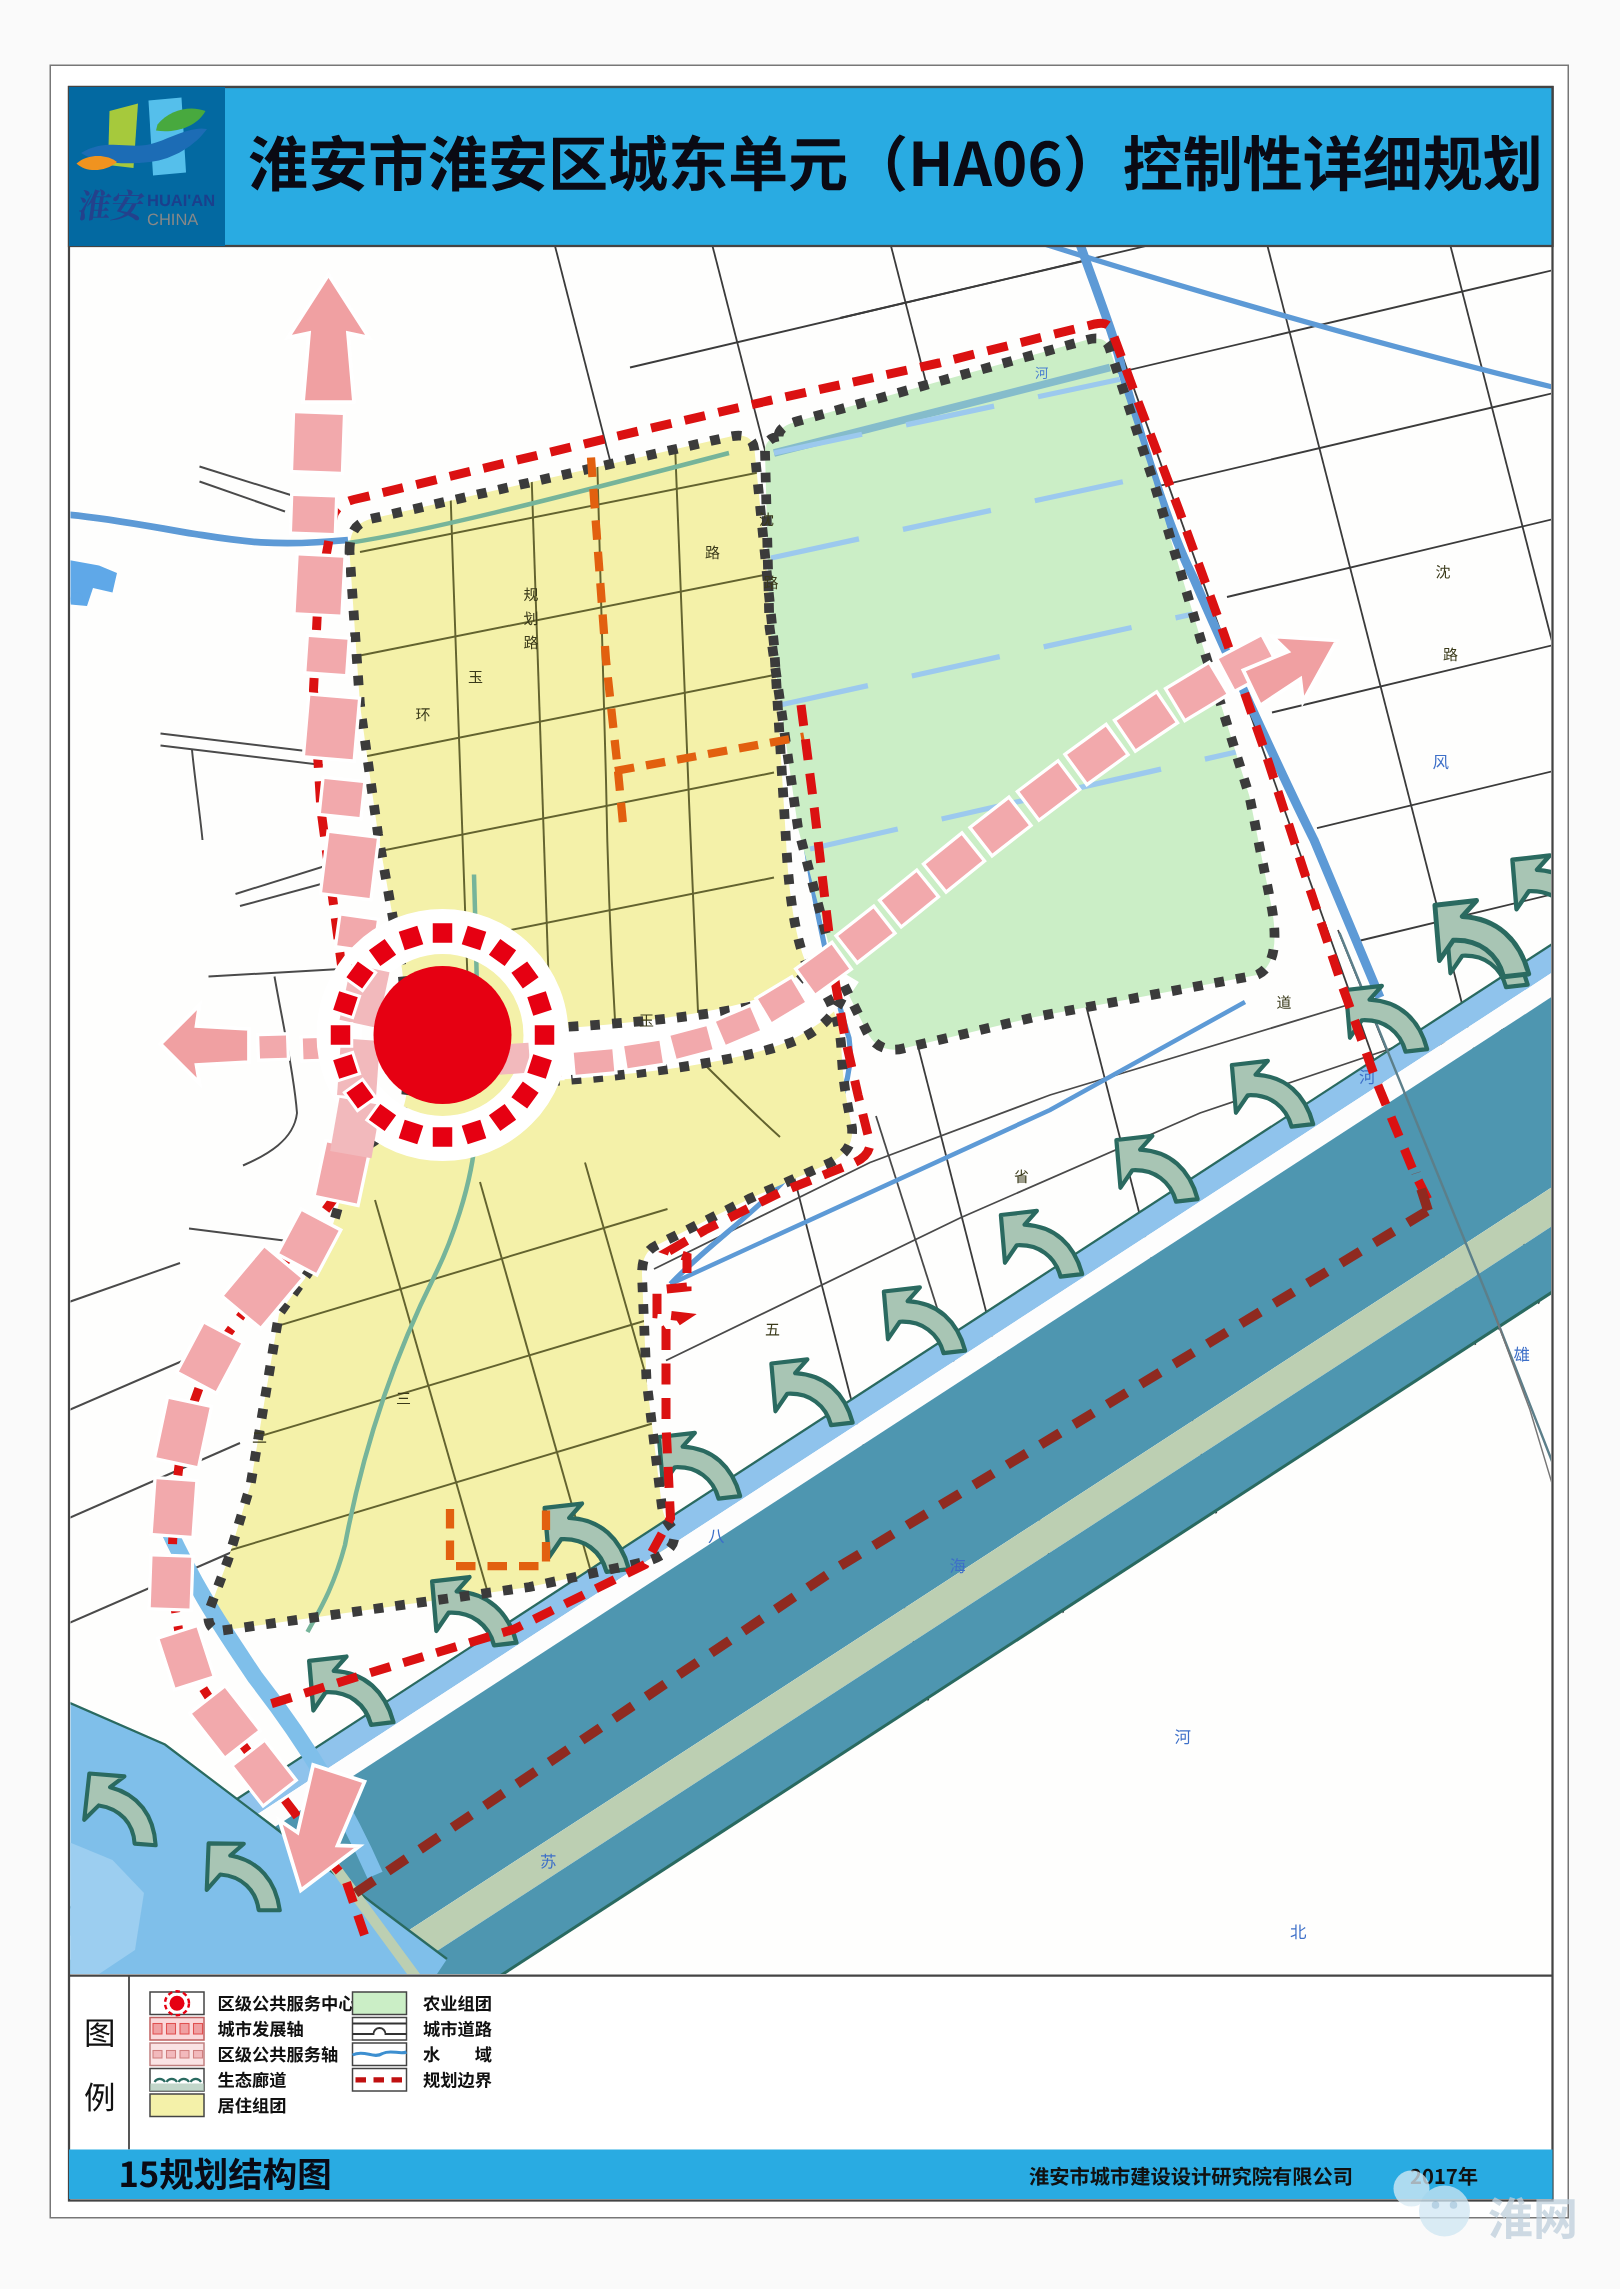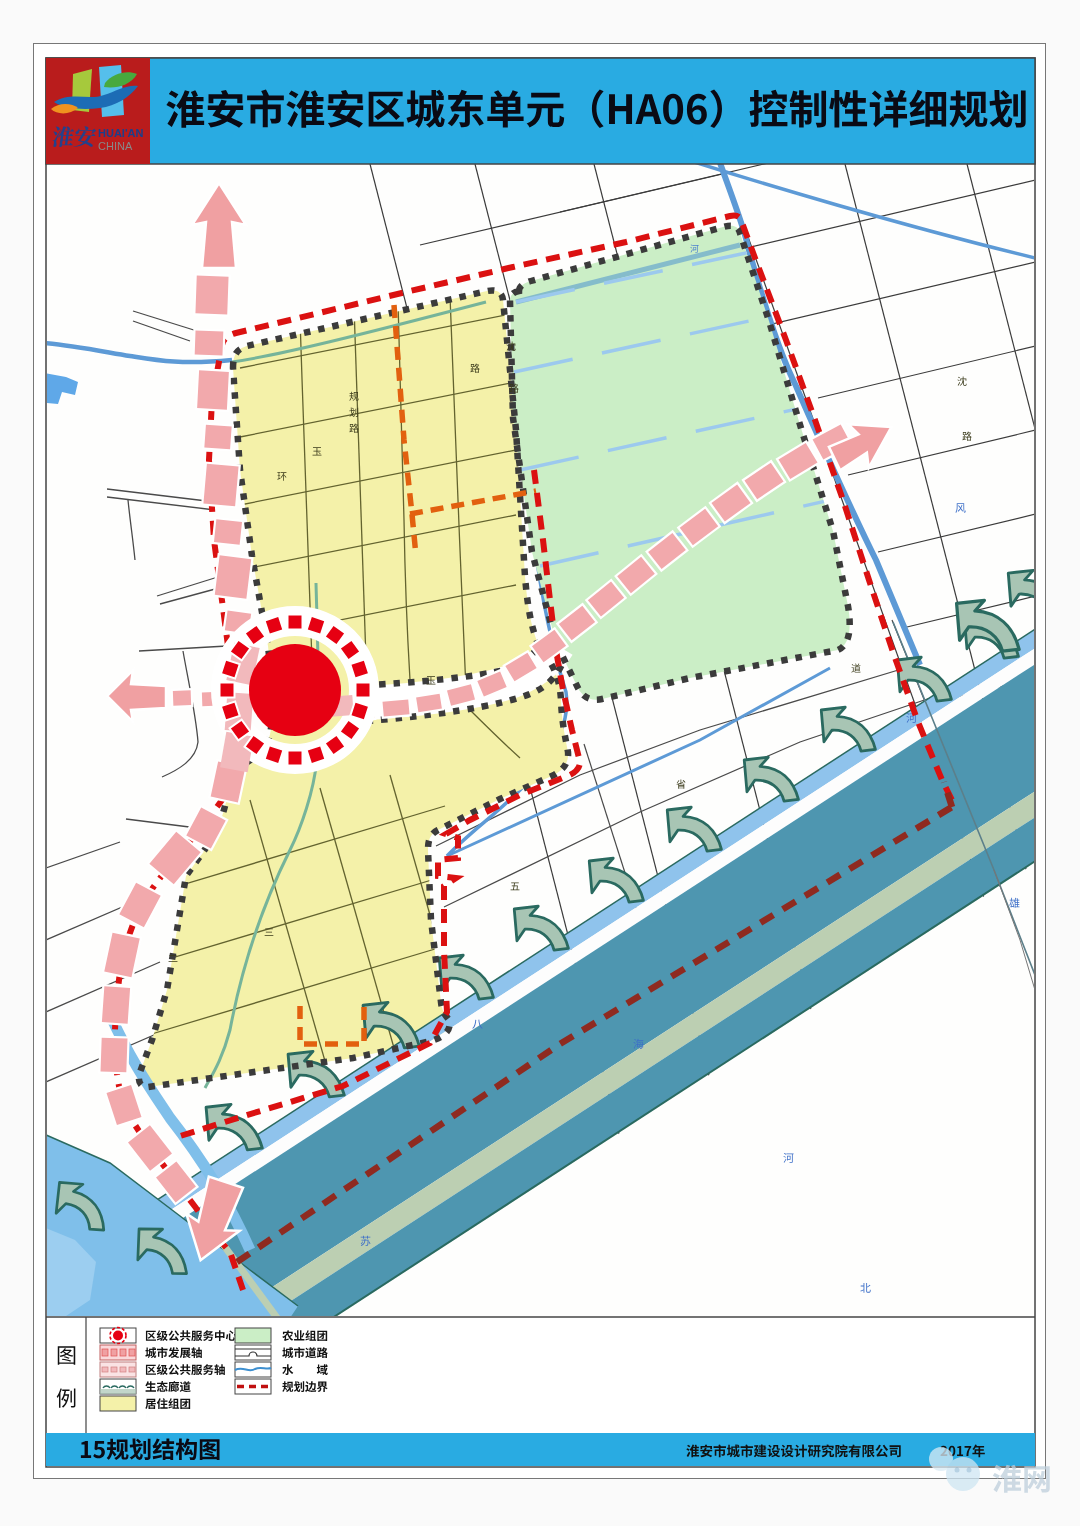--- a/index.html
+++ b/index.html
@@ -498,21 +498,21 @@
     <circle cx="963" cy="1474" r="17" fill="#CFE6F3"></circle>
     <circle cx="957" cy="1470" r="2.5" fill="#9FC3DC"></circle>
       <circle cx="969" cy="1470" r="2.5" fill="#9FC3DC"></circle>
     <g transform="translate(992.0,1490.0) scale(0.030000,-0.030000)" fill="#BECFDC">
         <path transform="translate(0,0)" d="M85 748C141 718 220 672 257 642L325 742C285 770 203 811 150 838ZM25 478C80 449 160 405 197 378L262 481C221 506 140 546 88 570ZM51 6 159 -74C213 26 268 140 314 246L220 325C167 208 100 82 51 6ZM518 372H666V282H518ZM518 478V567H666V478ZM637 801C659 763 681 714 694 676H546C566 720 585 766 602 810L487 843C438 700 356 552 271 459C296 438 340 391 359 368C373 385 387 403 401 423V-91H518V-28H969V81H782V176H933V282H782V372H933V478H782V567H953V676H746L813 705C802 744 773 801 745 844ZM518 176H666V81H518Z"></path>
         <path transform="translate(1000,0)" d="M319 341C290 252 250 174 197 115V488C237 443 279 392 319 341ZM77 794V-88H197V79C222 63 253 41 267 29C319 87 361 159 395 242C417 211 437 183 452 158L524 242C501 276 470 318 434 362C457 443 473 531 485 626L379 638C372 577 363 518 351 463C319 500 286 537 255 570L197 508V681H805V57C805 38 797 31 777 30C756 30 682 29 619 34C637 2 658 -54 664 -87C760 -88 823 -85 867 -65C910 -46 925 -12 925 55V794ZM470 499C512 453 556 400 595 346C561 238 511 148 442 84C468 70 515 36 535 20C590 78 634 152 668 238C692 200 711 164 725 133L804 209C783 254 750 308 710 363C732 443 748 531 760 625L653 636C647 578 638 523 627 470C600 504 571 536 542 565Z"></path>
       </g>
   </g>
 </svg>
 
-<div style="position:absolute;left:46px;top:58px;width:104px;height:106px;background:#b91c1c;">
+<div style="position:absolute;left:46px;top:58px;width:104px;height:106px;background:#0369a1;">
     <svg width="104" height="106" viewBox="0 0 104 106" style="position:absolute;left:0;top:0">
 <polygon points="27,16 46,11 43,54 26,52" fill="#A6C93C"></polygon>
 <polygon points="53,9 75,7 78,57 56,59" fill="#55BFEB"></polygon>
 <path d="M59,25 C67,15 81,12 91,16 C85,27 70,31 58,29 Z" fill="#48A93E"></path>
 <path d="M8,44 C26,33 42,43 58,37 C70,33 82,26 92,28 C84,39 70,48 54,50 C38,52 18,51 8,44 Z" fill="#1C6CB5"></path>
 <path d="M5,51 C13,44 26,45 32,50 C24,57 11,57 5,51 Z" fill="#F0931F"></path>
 <g transform="translate(5,87) skewX(-8)">
         <g transform="translate(0.0,0.0) scale(0.022000,-0.022000)" fill="#24418C">
           <path transform="translate(0,0)" d="M602 854 593 849C621 805 645 740 643 682C741 588 869 785 602 854ZM96 212C85 212 50 212 50 212V193C71 191 89 187 103 177C127 161 132 67 113 -38C121 -75 145 -90 168 -90C218 -90 250 -56 252 -6C255 83 214 118 213 173C212 199 220 237 230 273C244 331 324 580 369 716L353 720C150 274 150 274 126 234C115 213 112 212 96 212ZM35 609 27 603C63 569 105 511 118 459C222 394 304 593 35 609ZM107 836 99 829C136 791 179 731 194 675C301 605 390 811 107 836ZM861 725 802 644H514L510 646C534 695 554 742 570 785C595 786 603 794 606 806L445 850C421 705 360 487 267 342L277 333C319 368 356 408 390 452V-90H410C466 -90 501 -64 501 -56V-8H957C972 -8 982 -3 985 8C944 47 873 104 873 104L812 20H738V205H915C929 205 939 210 942 221C905 259 841 313 841 313L784 234H738V411H915C929 411 939 416 942 427C905 464 841 518 841 518L784 439H738V615H942C956 615 967 620 969 631C929 669 861 725 861 725ZM501 20V205H629V20ZM501 234V411H629V234ZM501 439V615H629V439Z"></path>
           <path transform="translate(1000,0)" d="M848 520 783 434H442L510 574C542 574 551 584 554 596L397 635C383 591 352 514 317 434H39L47 406H304C267 323 227 240 197 188C290 164 376 136 452 107C357 24 222 -32 32 -76L36 -90C280 -63 439 -14 549 68C653 22 735 -27 791 -72C898 -131 1041 29 624 138C685 209 725 296 758 406H937C952 406 962 411 965 422C921 462 848 520 848 520ZM408 849 401 843C440 810 469 752 470 698C484 688 497 682 510 680H194C190 701 183 723 174 746L161 745C164 693 121 646 86 627C52 610 28 578 40 538C56 494 112 482 146 506C181 529 206 580 198 652H803C793 612 777 560 763 525L772 518C824 545 892 592 930 628C951 629 962 631 970 640L861 743L797 680H538C618 695 644 845 408 849ZM315 195C352 256 392 334 428 406H623C599 309 562 230 508 165C451 176 387 186 315 195Z"></path>

